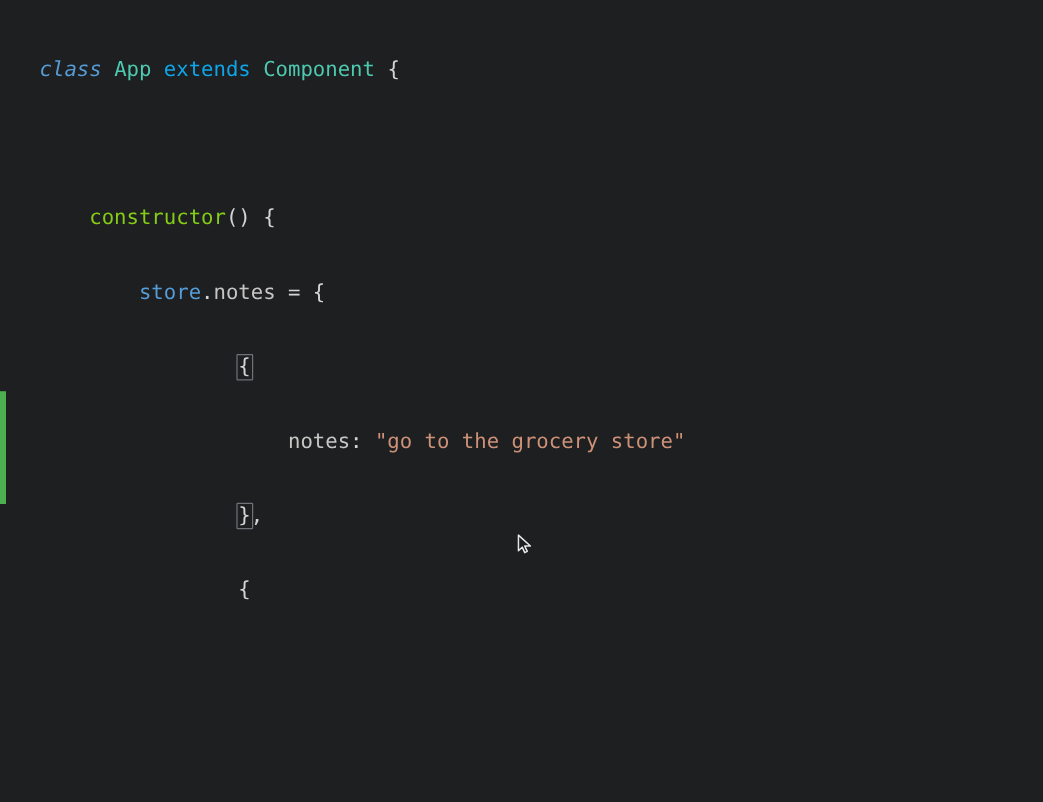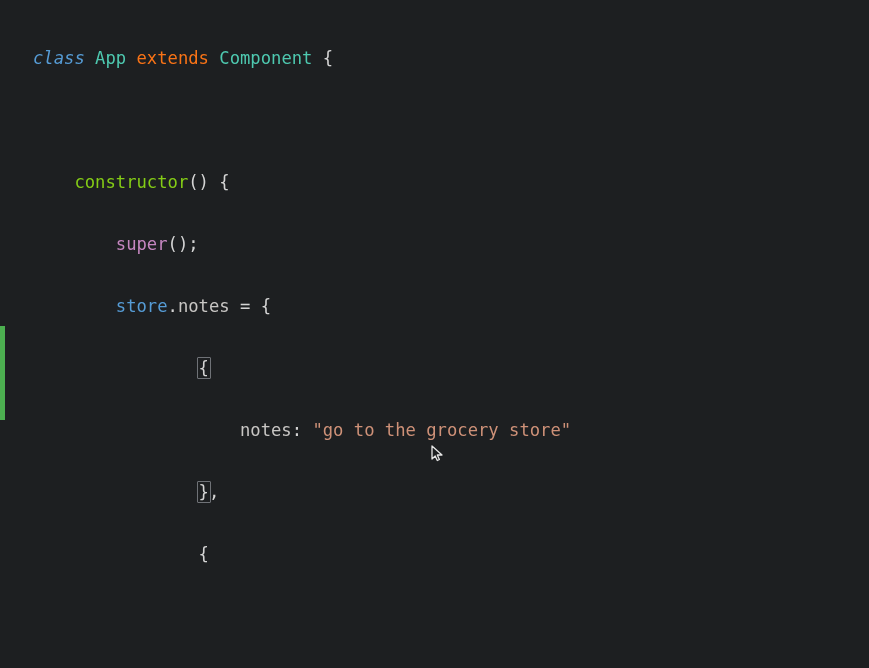--- a/index.html
+++ b/index.html
@@ -26,21 +26,21 @@
     position: absolute;
     left: 0;
     top: 326px;
     width: 5px;
     height: 94px;
     background: #4caf50;
   }
   
   .kw-class   { color: #569cd6; font-style: italic; }
   .cls        { color: #4ec9b0; text-align: center; }
-  .kw-extends { color: #f97316; }
+  .kw-extends { color: #0ea5e9; }
   .method     { color: #84cc16; }
   .kw-super   { color: #c586c0; }
   .kw-this    { color: #569cd6; }
   .prop       { color: #c8c6c4; }
   .str        { color: #ce9178; }
   .punct      { color: #d4d4d4; }
   .bracket-hl {
     border: 1px solid #6f7277;
     padding: 0 1px;
     margin: 0 -2px;
@@ -56,21 +56,20 @@
 </style>
 </head>
 <body>
 
 <div class="gutter-mark"></div>
 
 <div class="editor">
 <div class="line"><span class="kw-class">class</span> <span class="cls">App</span> <span class="kw-extends">extends</span> <span class="cls">Component</span> <span class="punct">{</span></div>
 <div class="line"></div>
 <div class="line">    <span class="method">constructor</span><span class="punct">(</span><span class="punct">)</span> <span class="punct">{</span></div>
-<div class="line">        <span class="kw-super">super</span><span class="punct">();</span></div>
 <div class="line">        <span class="kw-this">store</span><span class="punct">.</span><span class="prop">notes</span><span class="punct"> = </span><span class="punct">{</span></div>
 <div class="line">                <span class="punct bracket-hl">{</span></div>
 <div class="line">                    <span class="prop">notes</span><span class="punct">: </span><span class="str">"go to the grocery store"</span></div>
 <div class="line">                <span class="punct bracket-hl">}</span><span class="punct">,</span></div>
 <div class="line">                <span class="punct">{</span></div>
 <div class="line">                    </div>
 
 
 
 

